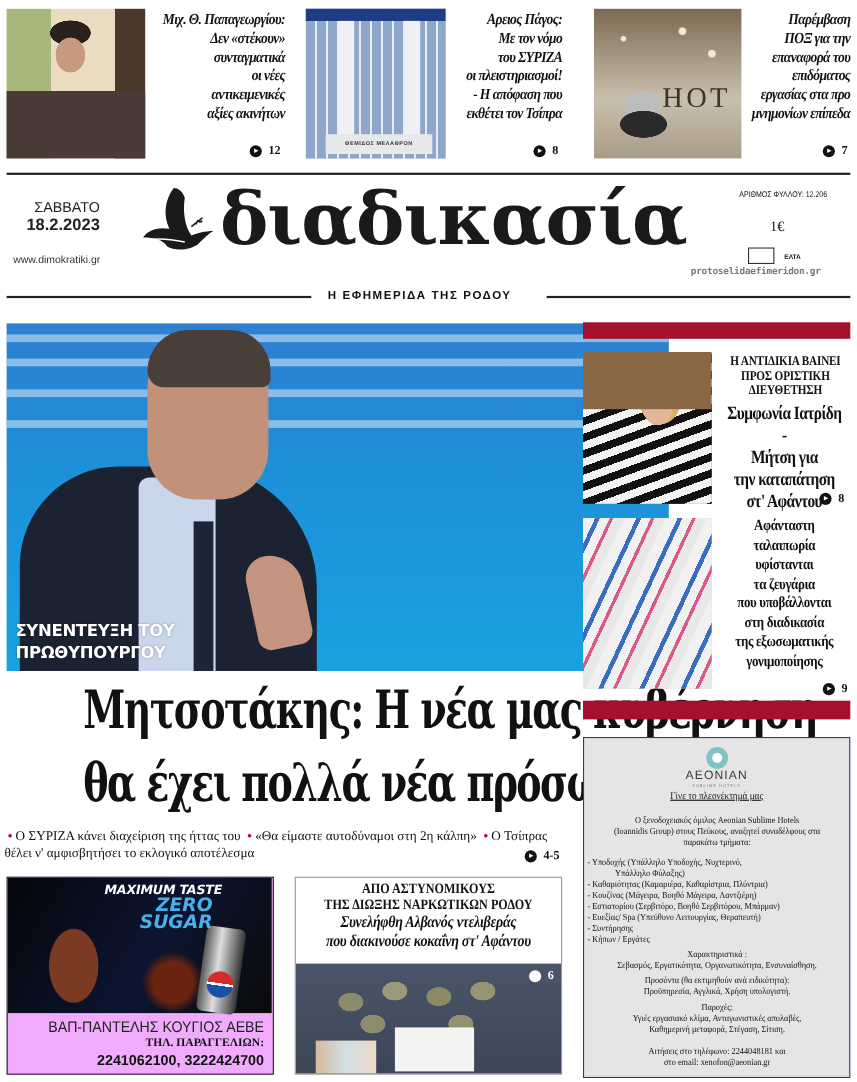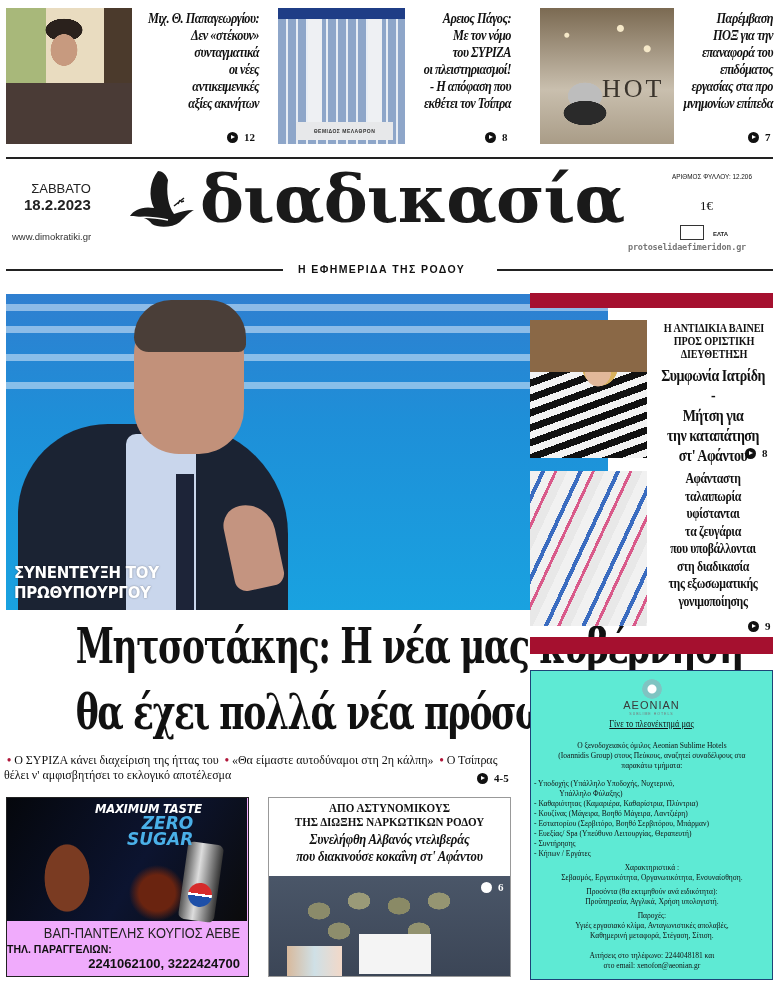--- a/index.html
+++ b/index.html
@@ -83,42 +83,42 @@
       #7a5a3c; }
   .ph-woman .bg { position:absolute; left:0; top:0; right:0; height:52px; background:#8a6846; }
   .ph-pharm { background:
       repeating-linear-gradient(115deg, #f1f1f1 0 10px, #3a6cc0 10px 14px, #f1f1f1 14px 22px, #d95a8a 22px 25px, #e8e8e8 25px 34px),
       #cfd3c0; }
   .side-kicker { position:absolute; text-align:center; font-family:"Liberation Serif",serif; font-weight:bold; font-size:12px; line-height:13px; letter-spacing:-0.2px; transform:scaleX(0.85); transform-origin:center top; }
   .side-title { position:absolute; text-align:center; font-family:"Liberation Serif",serif; font-weight:bold; font-size:17px; line-height:20px; letter-spacing:-0.6px; transform:scaleX(0.82); transform-origin:center top; }
   .side-title-2 { position:absolute; text-align:center; font-family:"Liberation Serif",serif; font-weight:bold; font-size:14px; line-height:17.5px; letter-spacing:-0.4px; transform:scaleX(0.84); transform-origin:center top; }
 
   
-  .aeon { position:absolute; left:530px; top:670px; width:243px; height:310px; border:1.5px solid #1d4477; background:#5eead4; }
+  .aeon { position:absolute; left:530px; top:670px; width:243px; height:310px; border:1.5px solid #1d4477; background:#e5e5e5; }
   .aeon-logo-ring { position:absolute; left:111px; top:8px; width:20px; height:20px; border-radius:50%;
     background: radial-gradient(circle, #fff 0 4px, #7fc4c2 5px 10px, transparent 10px); }
   .aeon-name { position:absolute; left:0; right:0; top:28px; text-align:center; font-family:"Liberation Sans",sans-serif; font-size:11px; letter-spacing:1px; color:#3a3a3a; }
   .aeon-sub { position:absolute; left:0; right:0; top:41px; text-align:center; font-family:"Liberation Sans",sans-serif; font-size:3.5px; letter-spacing:1px; color:#777; }
   .aeon-slogan { position:absolute; left:0; right:0; top:48px; text-align:center; font-family:"Liberation Serif",serif; font-size:9.5px; text-decoration:underline; color:#111; transform:scaleX(0.88); }
   .aeon-body { position:absolute; left:3px; right:3px; font-family:"Liberation Serif",serif; font-size:8.4px; line-height:10px; color:#111; transform:scaleX(0.9); transform-origin:left top; width:262px; }
   .aeon-center { text-align:center; }
   .aeon-list div { white-space:nowrap; }
 
   
   .pepsi { position:absolute; left:6px; top:797px; width:243px; height:180px; border:1.5px solid #222; background:#f0abfc; overflow:hidden; }
   .pepsi-img { position:absolute; left:0; top:0; width:240px; height:123px; background:
       radial-gradient(ellipse 40px 60px at 60px 80px, #7a3b22 55%, transparent 57%),
       radial-gradient(circle at 150px 95px, #6a2410 0 18px, transparent 28px),
       linear-gradient(120deg, #05070c 0%, #0c1430 55%, #0b0b0b 100%); }
   .pepsi-can { position:absolute; left:176px; top:45px; width:36px; height:78px; background:linear-gradient(90deg,#555,#ddd 40%,#333); border-radius:6px; transform:rotate(8deg); }
   .pepsi-logo { position:absolute; left:181px; top:85px; width:24px; height:24px; border-radius:50%; background:linear-gradient(180deg,#d62b2b 0 45%,#fff 45% 55%,#1d4fa8 55%); transform:rotate(8deg); }
   .pepsi-max { position:absolute; left:88px; top:4px; font-family:"DejaVu Sans",sans-serif; font-weight:bold; font-style:italic; font-size:11.5px; color:#fff; letter-spacing:-0.2px; }
   .pepsi-zero { position:absolute; left:120px; top:17px; font-family:"DejaVu Sans",sans-serif; font-weight:bold; font-style:italic; font-size:17px; line-height:16px; color:#4ab0e8; text-align:right; }
   .pepsi-company { position:absolute; left:0; right:8px; top:127px; text-align:right; font-family:"Liberation Sans",sans-serif; font-size:14px; color:#222; transform:scaleX(0.92); transform-origin:right top; }
-  .pepsi-tel-label { position:absolute; left:0; right:8px; top:145px; text-align:left; font-family:Liberation Sans, sans-serif; font-weight:bold; font-size:10.5px; color:#111; }
+  .pepsi-tel-label { position:absolute; left:0; right:8px; top:145px; text-align:right; font-family:Liberation Serif, serif; font-weight:bold; font-size:10.5px; color:#111; }
   .pepsi-tel { position:absolute; left:0; right:8px; top:158px; text-align:right; font-family:"Liberation Sans",sans-serif; font-weight:bold; font-size:13px; color:#111; }
 
   
   .drugs { position:absolute; left:268px; top:797px; width:243px; height:180px; border:1px solid #999; background:#fff; overflow:hidden; }
   .drugs-kicker { position:absolute; left:0; right:0; top:3px; text-align:center; font-family:"Liberation Serif",serif; font-weight:bold; font-size:13px; line-height:14px; transform:scaleX(0.85); }
   .drugs-title { position:absolute; left:0; right:0; top:33px; text-align:center; font-family:"Liberation Serif",serif; font-weight:bold; font-style:italic; font-size:15px; line-height:17px; letter-spacing:-0.3px; transform:scaleX(0.85); }
   .drugs-img { position:absolute; left:0; top:78px; width:243px; height:102px; background:
       radial-gradient(ellipse 16px 12px at 50px 35px, #8b8b6a 70%, transparent 72%),
       radial-gradient(ellipse 16px 12px at 90px 25px, #9a9a78 70%, transparent 72%),
       radial-gradient(ellipse 16px 12px at 130px 30px, #8a8a66 70%, transparent 72%),

